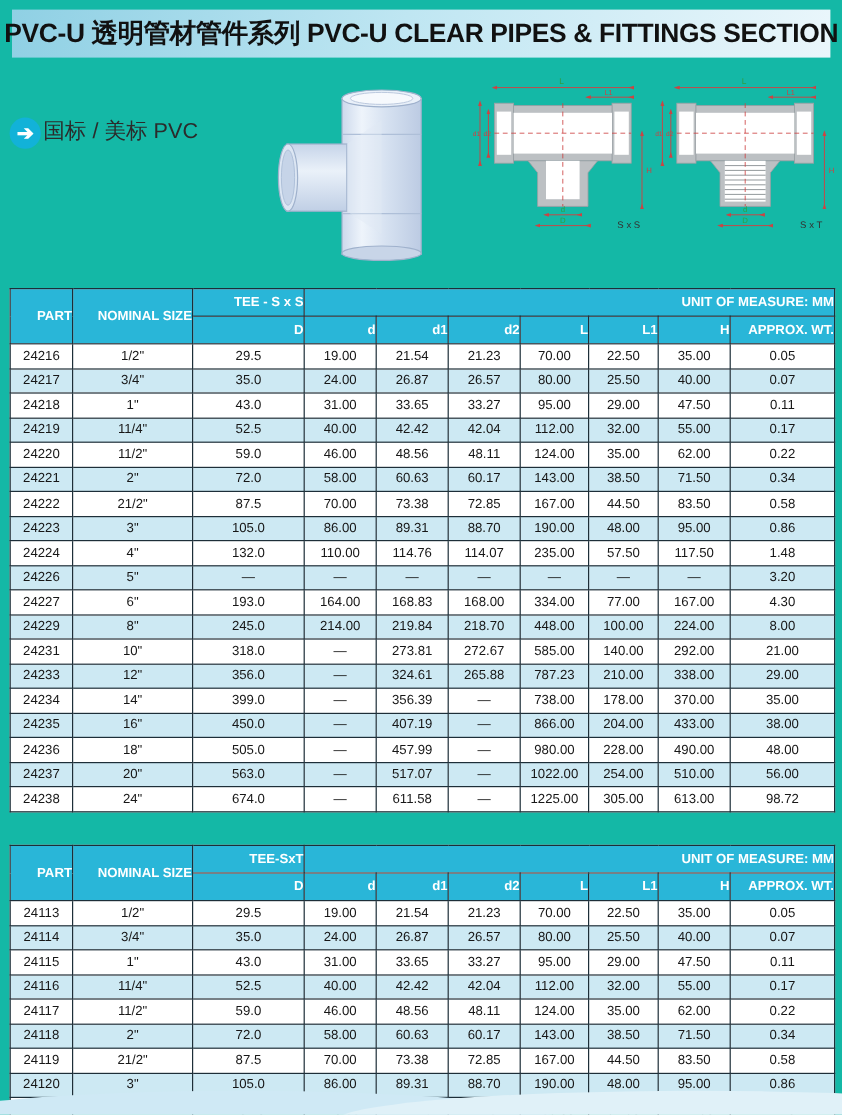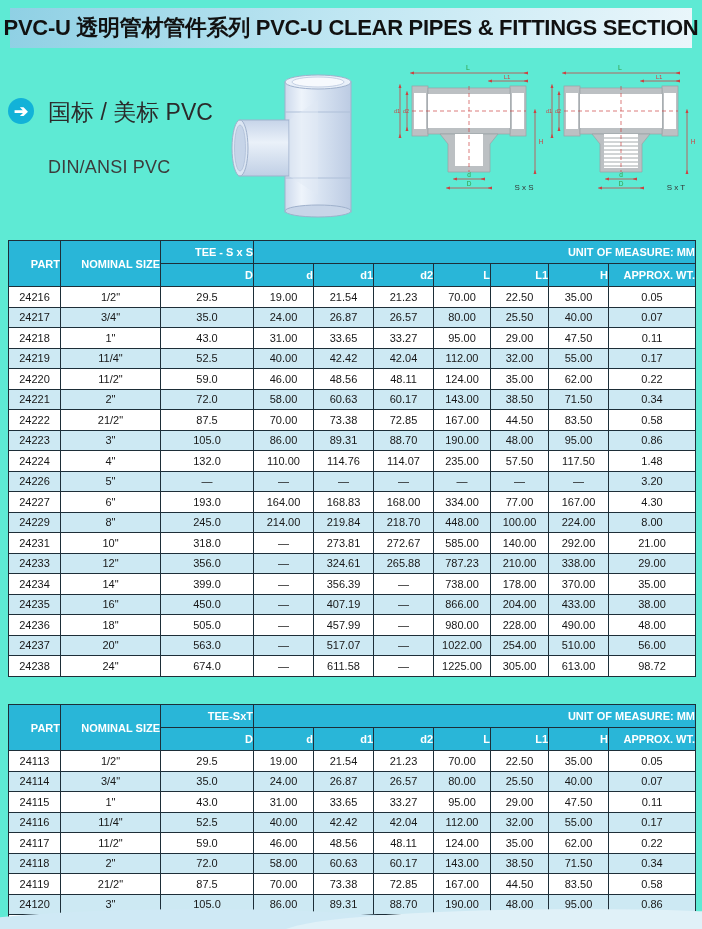--- a/index.html
+++ b/index.html
@@ -1,37 +1,37 @@
 <!DOCTYPE html>
 <html><head>
 <meta charset="utf-8">
 <style>
   * { margin:0; padding:0; box-sizing:border-box; }
   html,body { background:#ffffff; }
   body { font-family:"Liberation Sans", sans-serif; }
-  .page { position:relative; width:702px; height:929px; background:#5eead4; overflow:hidden; }
+  .page { position:relative; width:702px; height:929px; background:#14b8a6; overflow:hidden; }
 
   
   .band {
     position:absolute; left:10px; top:8px; width:682px; height:40px;
     background:linear-gradient(100deg,#8fd0e4 0%,#bfe6f2 48%,#eaf6fb 100%);
     display:flex; align-items:center; justify-content:center;
     font-size:22px; font-weight:bold; color:#111; letter-spacing:-0.3px;
     white-space:nowrap;
   }
 
   
   .intro-row { position:absolute; left:8px; top:60px; width:690px; height:160px; display:flex; }
   .intro-text { width:225px; padding-top:36px; position:relative; }
   .arrow-badge {
     position:absolute; left:0; top:38px; width:26px; height:26px; border-radius:50%;
     background:#12b2d8; color:#fff; display:flex; align-items:center; justify-content:center;
     font-size:17px; font-weight:bold;
   }
-  .cn-block { margin-left:40px; font-size:23px; color:#2b2b2b; line-height:1.45; }
+  .cn-block { margin-left:28px; font-size:18px; color:#2b2b2b; line-height:1.45; }
   .en-block { margin-left:40px; margin-top:26px; font-size:18px; color:#3c3c3c; line-height:1.35; letter-spacing:0.2px; }
 
   .photo-wrap { width:165px; margin-left:10px; }
   .diagrams { display:flex; margin-left:6px; }
   .diagrams svg { display:block; }
 
   
   table { border-collapse:collapse; table-layout:fixed; width:687px; margin-left:8px; background:#fff; }
   .t1 { margin-top:10px; }
   .t2 { margin-top:6px; }
@@ -53,21 +53,20 @@
 
   <div class="band">PVC-U 透明管材管件系列 PVC-U CLEAR PIPES &amp; FITTINGS SECTION</div>
 
   <div class="intro-row">
     <div class="intro-text">
       <span class="arrow-badge">➔</span>
       <div class="cn-block">
         <div>国标 / 美标 PVC</div>
       </div>
       <div class="en-block">
-        <div>DIN/ANSI PVC</div>
       </div>
     </div>
 
     <div class="photo-wrap">
       <svg width="165" height="160" viewBox="0 0 165 160">
         <defs>
           <linearGradient id="gv" x1="0" y1="0" x2="1" y2="0">
             <stop offset="0" stop-color="#cdd9ec"></stop>
               <stop offset="0.25" stop-color="#eef4fb"></stop>
             <stop offset="0.55" stop-color="#d7e2f1"></stop>

